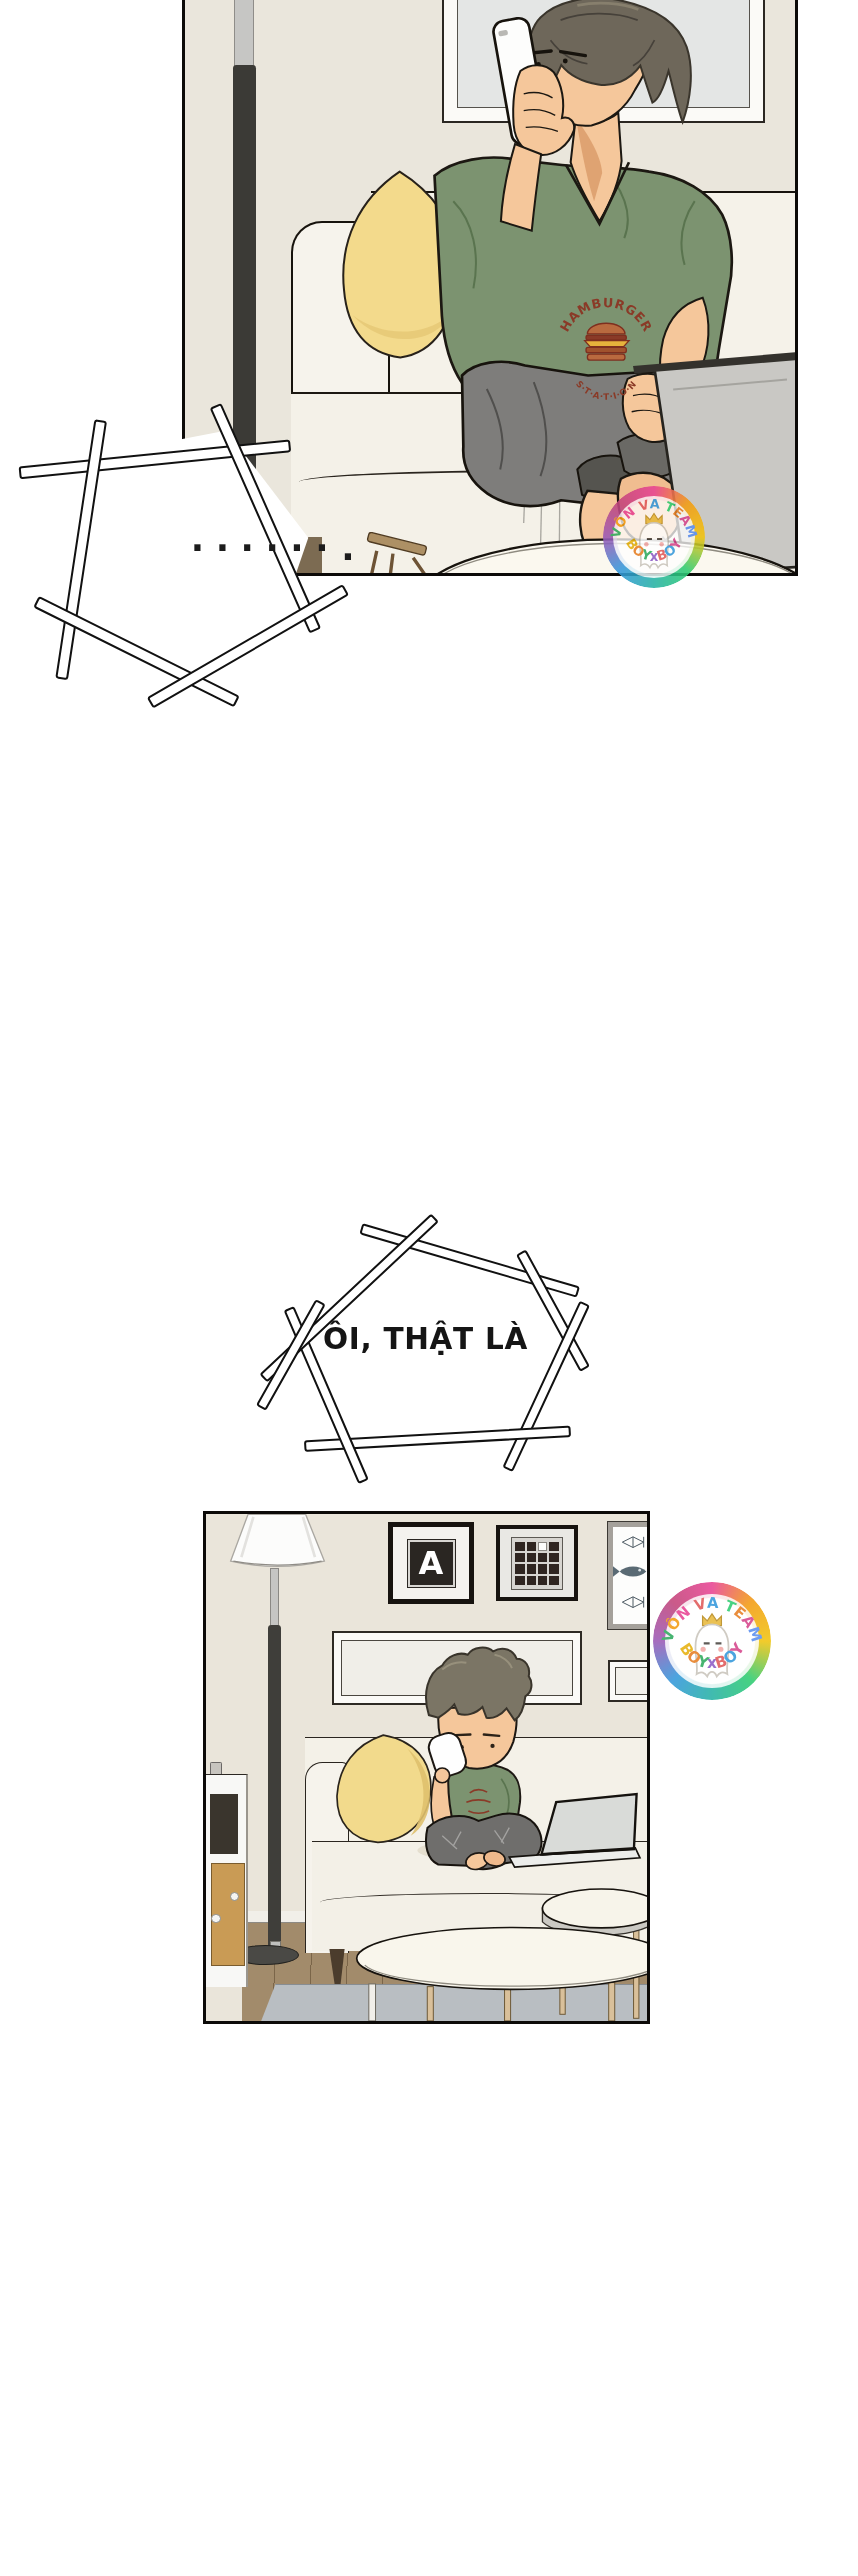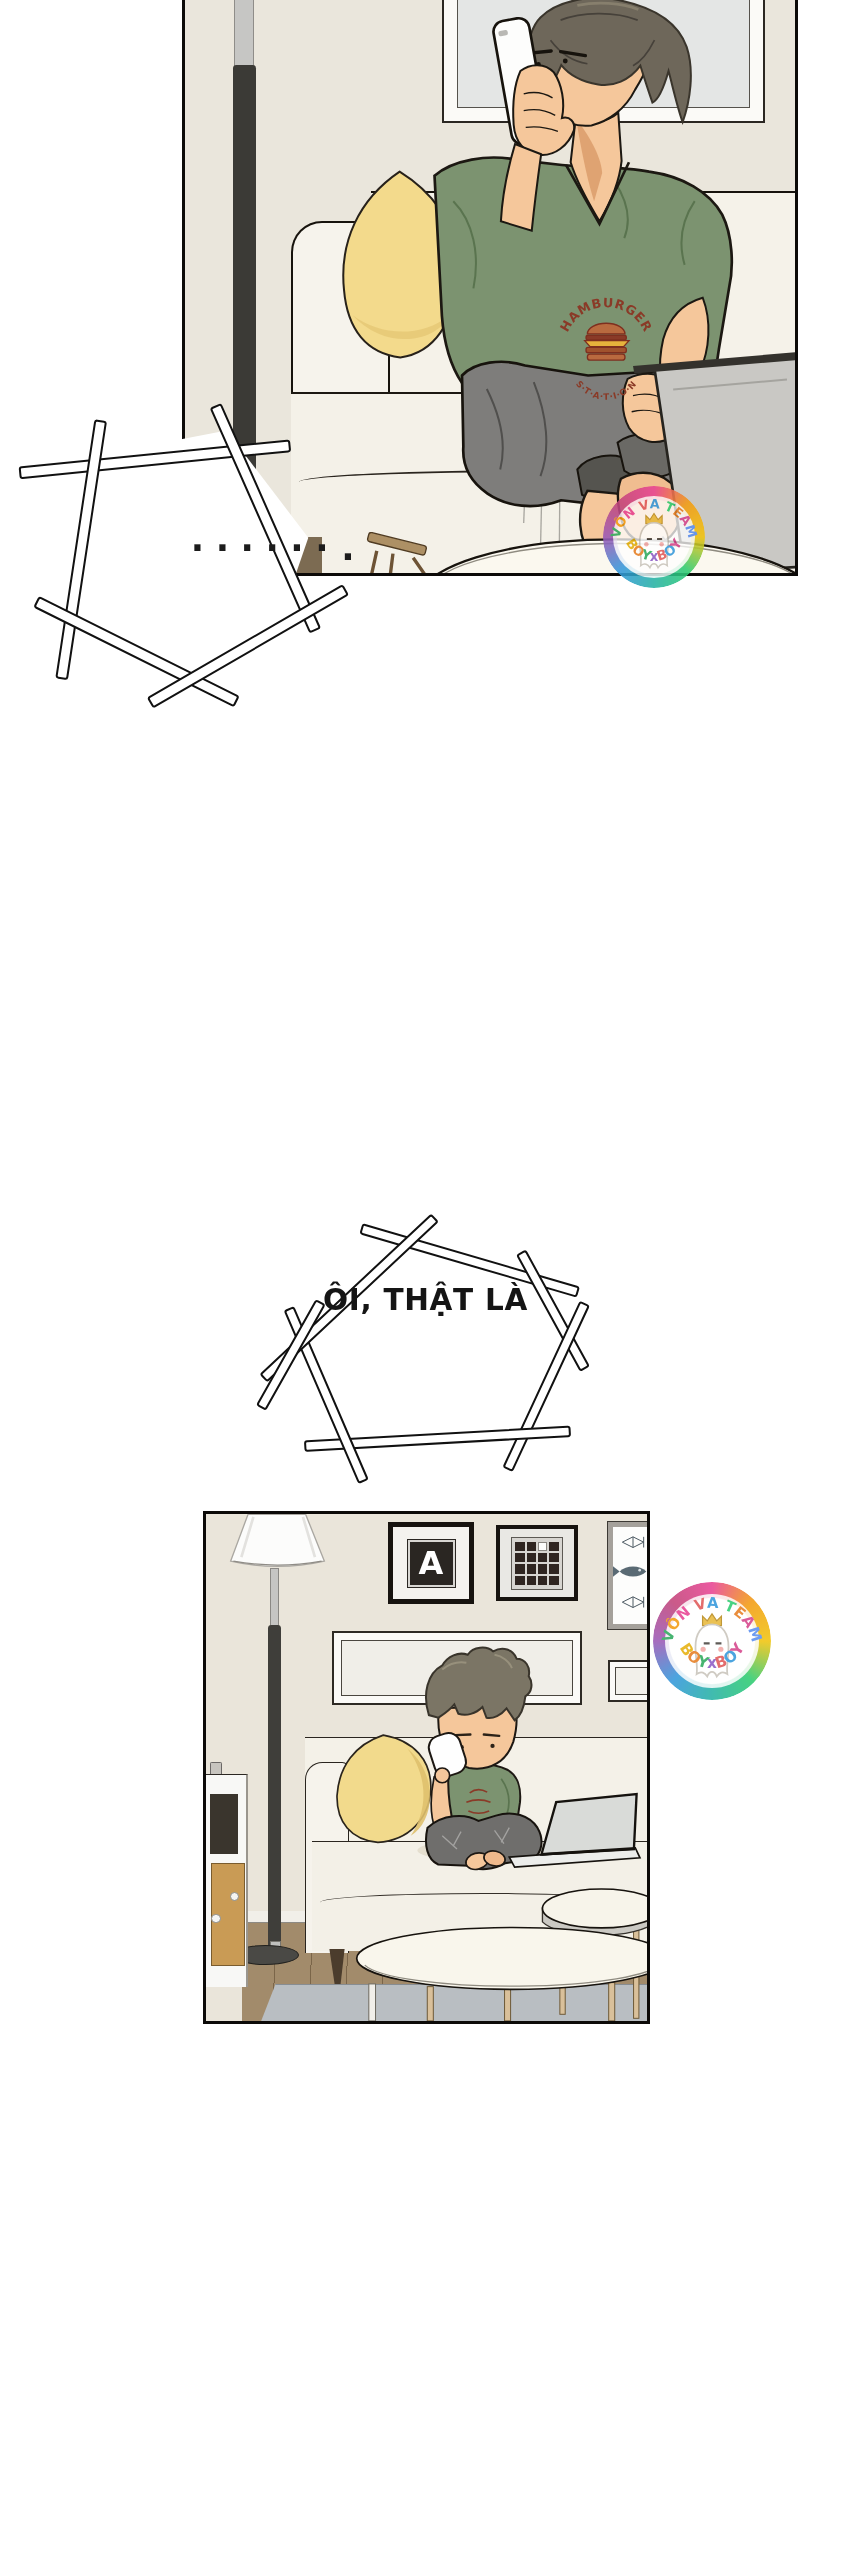--- a/index.html
+++ b/index.html
@@ -24,21 +24,21 @@
   .p1-floorwedge{left:101px;top:537px;width:36px;height:39px;background:#7c6b52;}
   .p1-laptop{left:448px;top:349px;width:164px;height:227px;}
   .p1-table{left:231px;top:534px;width:402px;height:127px;}
   .p1-stool{left:181px;top:532px;width:64px;height:44px;}
 
   
   .bubble-svg{pointer-events:none;}
   .b1-dots{left:186px;top:515px;width:87px;height:60px;z-index:30;color:#1c1c1c;
            font-family:"DejaVu Sans Mono",monospace;font-weight:900;font-size:38px;letter-spacing:2px;line-height:47px;}
   .b1-tail{position:relative;top:9.4px;left:1.3px;}
-  .b2-text{left:305px;top:1283px;width:241px;z-index:30;text-align:center;color:#151515;
+  .b2-text{left:305px;top:1322px;width:241px;z-index:30;text-align:center;color:#151515;
            font-weight:bold;font-size:29.5px;letter-spacing:0.7px;white-space:nowrap;}
 
   
   .panel2{left:203px;top:1511px;width:447px;height:513px;box-sizing:border-box;
           border:3.4px solid #0c0a08;background:#eae5da;overflow:hidden;}
   .p2-floor{left:36px;top:401px;width:409px;height:107px;background:#a28b6b;
     background-image:repeating-linear-gradient(93deg,rgba(90,70,45,.0) 0 35px,rgba(90,70,45,.55) 35px 36px),
                      linear-gradient(rgba(60,45,25,.25),rgba(60,45,25,0) 8px);}
   .p2-skirt{left:36px;top:397px;width:67px;height:10.7px;background:#f1efe9;border-bottom:1.3px solid #8d8a84;}
   .p2-rug{left:54px;top:470px;width:389px;height:39px;background:#b9bec2;border-top:1.3px solid #878d92;

